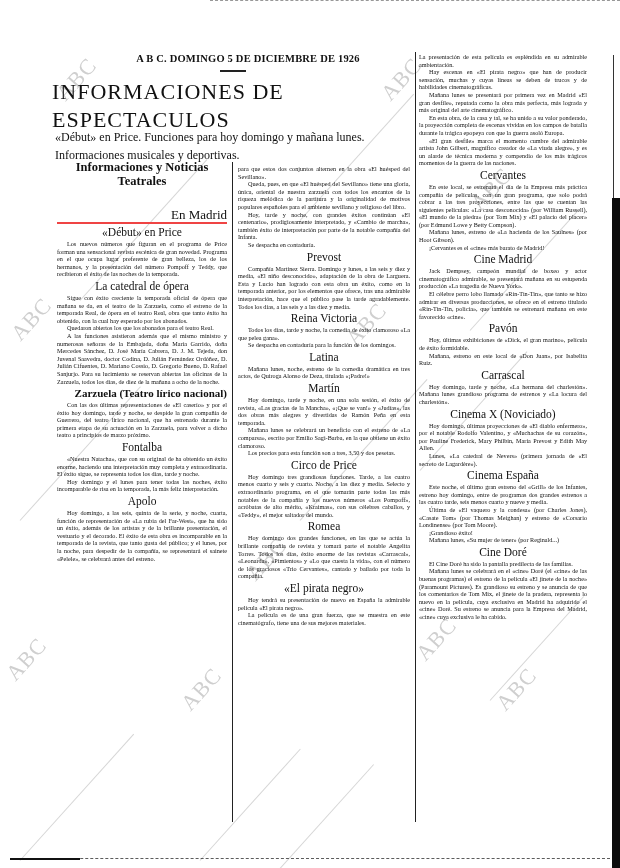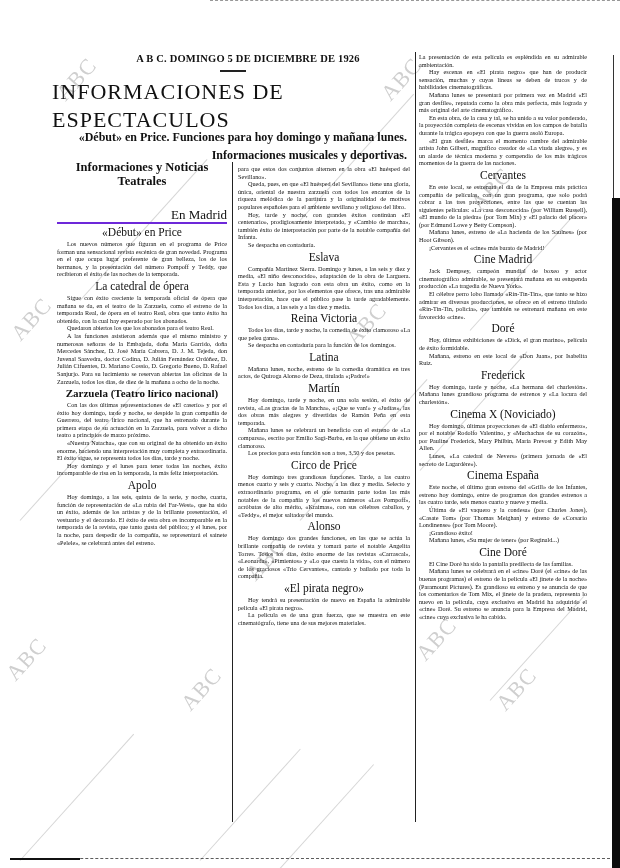--- a/index.html
+++ b/index.html
@@ -2,27 +2,27 @@
 <html><head>
 <meta charset="utf-8">
 <style>
   html,body{margin:0;padding:0;background:#fff;}
   body{width:620px;height:868px;position:relative;overflow:hidden;font-family:"DejaVu Serif","Liberation Serif",serif;color:#111;}
   .page{position:absolute;left:0;top:0;width:620px;height:868px;}
   .topline{position:absolute;left:210px;top:0;width:410px;height:3px;border-top:1px dashed #555;opacity:.6;}
   .header-date{position:absolute;left:76px;top:53px;width:344px;text-align:center;font-family:"Liberation Serif",serif;font-weight:bold;font-size:10.5px;letter-spacing:.2px;}
   .header-rule{position:absolute;left:220px;top:70px;width:26px;height:2px;background:#222;}
   .main-title{position:absolute;left:52px;top:78px;width:360px;text-align:left;font-family:"Liberation Serif",serif;font-size:22px;line-height:28px;letter-spacing:1px;text-transform:uppercase;}
-  .sub-title{position:absolute;left:55px;top:128px;width:352px;text-align:right;font-family:"Liberation Serif",serif;font-size:12px;line-height:18px;font-weight:bold;}
+  .sub-title{position:absolute;left:55px;top:128px;width:352px;text-align:left;font-family:"Liberation Serif",serif;font-size:12px;line-height:18px;}
   .vrule{position:absolute;width:1px;background:#222;}
   .col{position:absolute;font-family:"Liberation Serif",serif;font-size:6.2px;line-height:7.6px;text-align:justify;}
   .col p{margin:0;text-indent:10px;}
   .col h3{margin:2px 0 1px;text-align:center;font-weight:normal;font-size:11.5px;line-height:13px;}
   .col h2{margin:0 0 20px;text-align:center;font-weight:bold;font-size:12px;line-height:14px;}
-  .en-madrid{text-align:right !important;font-size:13px !important;border-bottom:2px solid #6d28d9;margin:0 0 2px;padding-bottom:1px;}
+  .en-madrid{text-align:right !important;font-size:13px !important;border-bottom:2px solid #ef4444;margin:0 0 2px;padding-bottom:1px;}
   .watermark{position:absolute;font-family:"Liberation Serif",serif;font-size:22px;color:#cfcfcf;transform:rotate(-48deg);transform-origin:left bottom;white-space:nowrap;letter-spacing:1px;}
   .wm-line{position:absolute;height:1px;background:#d6d6d6;transform-origin:left center;transform:rotate(-48deg);}
   .edge-bar{position:absolute;right:0;top:198px;width:8px;height:670px;background:#0c0c0c;}
   .edge-thin{position:absolute;right:6px;top:55px;width:1px;height:145px;background:#333;}
   .bottom-rule{position:absolute;left:10px;top:858px;width:600px;height:1px;border-top:1px dashed #333;opacity:.8;}
   .bottom-rule-dark{position:absolute;left:10px;top:858px;width:70px;height:2px;background:#111;}
 </style>
 </head>
 <body>
 
@@ -68,58 +68,59 @@
     <h3 class="en-madrid">En Madrid</h3>
 
     <h3>«Début» en Price</h3>
     <p>Los nuevos números que figuran en el programa de Price forman una sensacional revista escénica de gran novedad. Programa en el que ocupa lugar preferente de gran belleza, los de los hermanos, y la presentación del número Pompoff y Teddy, que recibieron el éxito de las noches de la temporada.</p>
 
     <h3>La catedral de ópera</h3>
     <p>Sigue con éxito creciente la temporada oficial de ópera que mañana se da, en el teatro de la Zarzuela, como el estreno de la temporada Real, de ópera en el teatro Real, obra que tanto éxito ha obtenido, con la cual hay esperado por los abonados.</p>
     <p>Quedaron abiertos los que los abonados para el teatro Real.</p>
     <p>A las funciones asistieron además que el mismo ministro y numerosas señoras de la Embajada, doña María Garrido, doña Mercedes Sánchez, D. José María Cabrera, D. J. M. Tejeda, don Juvenal Saavedra, doctor Codina, D. Julián Fernández Ordóñez, D. Julián Cifuentes, D. Mariano Cossio, D. Gregorio Bueno, D. Rafael Sanjurjo. Para su lucimiento se reservan abiertas las oficinas de la Zarzuela, todos los días, de diez de la mañana a ocho de la noche.</p>
 
-    <h3 style="font-weight:bold;font-size:11px;">Zarzuela (Teatro lírico nacional)</h3>
+    <h3 style="font-weight:bold;font-size:11px;text-align:right;">Zarzuela (Teatro lírico nacional)</h3>
     <p>Con las dos últimas representaciones de «El caserío» y por el éxito hoy domingo, tarde y noche, se despide la gran compañía de Guerrero, del teatro lírico nacional, que ha estrenado durante la primera etapa de su actuación en la Zarzuela, para volver a dicho teatro a principios de marzo próximo.</p>
 
+    <h3>Fontalba</h3>
     <p>«Nuestra Natacha», que con su original de ha obtenido un éxito enorme, haciendo una interpretación muy completa y extraordinaria. El éxito sigue, se representa todos los días, tarde y noche.</p>
 
     <p>Hoy domingo y el lunes para tener todas las noches, éxito incomparable de risa en la temporada, la más feliz interpretación.</p>
 
     <h3>Apolo</h3>
     <p>Hoy domingo, a las seis, quinta de la serie, y noche, cuarta, función de representación de «La rubia del Far-West», que ha sido un éxito, además de los artistas y de la brillante presentación, el vestuario y el decorado. El éxito de esta obra es incomparable en la temporada de la revista, que tanto gusta del público; y el lunes, por la noche, para despedir de la compañía, se representará el sainete «Pelele», se celebrará antes del estreno.</p>
   </div>
 
   <div class="col" style="left:238px;top:165px;width:172px;">
     <p style="text-indent:0">para que estos dos conjuntos alternen en la obra «El huésped del Sevillano».</p>
     <p>Queda, pues, en que «El huésped del Sevillano» tiene una gloria, única, oriental de nuestra zarzuela con todos los encantos de la riqueza melódica de la partitura y la originalidad de motivos populares españoles para el ambiente sevillano y religioso del libro.</p>
 
     <p>Hoy, tarde y noche, con grandes éxitos continúan «El centenario», prodigiosamente interpretado, y «Cambio de marcha», también éxito de interpretación por parte de la notable compañía del Infanta.</p>
     <p>Se despacha en contaduría.</p>
 
-    <h3>Eslava</h3>
+    <h3>Prevost</h3>
     <p>Compañía Martínez Sierra. Domingo y lunes, a las seis y diez y media, «El niño desconocido», adaptación de la obra de Larguera. Esta y Lucio han logrado con esta obra un éxito, como en la temporada anterior, por los elementos que ofrece, tras una admirable interpretación, hace que el público pase la tarde agradablemente. Todos los días, a las seis y a las diez y media.</p>
 
     <h3>Reina Victoria</h3>
     <p>Todos los días, tarde y noche, la comedia de éxito clamoroso «La que pelea gana».</p>
     <p>Se despacha en contaduría para la función de los domingos.</p>
 
     <h3>Latina</h3>
     <p>Mañana lunes, noche, estreno de la comedia dramática en tres actos, de Quiroga Alonso de Deza, titulada «¡Padre!»</p>
 
     <h3>Martín</h3>
     <p>Hoy domingo, tarde y noche, en una sola sesión, el éxito de revista, «Las gracias de la Mancha», «¡Que se van!» y «Judías», las dos obras más alegres y divertidas de Ramón Peña en esta temporada.</p>
 
     <p>Mañana lunes se celebrará un beneficio con el estreno de «La comparsa», escrito por Emilio Sagi-Barba, en la que obtiene un éxito clamoroso.</p>
     <p>Los precios para esta función son a tres, 3,50 y dos pesetas.</p>
 
     <h3>Circo de Price</h3>
     <p>Hoy domingo tres grandiosas funciones. Tarde, a las cuatro menos cuarto y seis y cuarto. Noche, a las diez y media. Selecto y extraordinario programa, en el que tomarán parte todas las más notables de la compañía y los nuevos números «Los Pompoff», acróbatas de alto mérito, «Kraimas», con sus célebres caballos, y «Teddy», el mejor saltador del mundo.</p>
 
-    <h3>Alonso</h3>
+    <h3>Romea</h3>
     <p>Hoy domingo dos grandes funciones, en las que se actúa la brillante compañía de revista y tomará parte el notable Angelita Torres. Todos los días, éxito enorme de las revistas «Carrascal», «Leonarda», «Pimientos» y «Lo que cuesta la vida», con el número de los graciosos «Trio Cervantes», cantado y bailado por toda la compañía.</p>
 
     <h3>«El pirata negro»</h3>
     <p>Hoy tendrá su presentación de nuevo en España la admirable película «El pirata negro».</p>
     <p>La película es de una gran fuerza, que se muestra en este cinematógrafo, tiene una de sus mejores materiales.</p>
   </div>
 
   <div class="col" style="left:419px;top:53px;width:168px;">
     <p style="text-indent:0">La presentación de esta película es espléndida en su admirable ambientación.</p>
     <p>Hay escenas en «El pirata negro» que han de producir sensación, muchas y cuyas líneas se deben de trucos y de habilidades cinematográficas.</p>
@@ -130,25 +131,25 @@
 
     <h3>Cervantes</h3>
     <p>En este local, se estrenará el día de la Empresa más práctica compañía de películas, con un gran programa, que solo podrá cobrar a las tres proyecciones, entre las que se cuentan las siguientes películas: «La casa desconocida» (por William Russell), «El mundo de la piedra» (por Tom Mix) y «El palacio del placer» (por Edmund Lowe y Betty Compson).</p>
     <p>Mañana lunes, estreno de «La hacienda de los Saulnes» (por Hoot Gibson).</p>
     <p>¡Cervantes es el «cine» más barato de Madrid!</p>
 
     <h3>Cine Madrid</h3>
     <p>Jack Dempsey, campeón mundial de boxeo y actor cinematográfico admirable, se presentará mañana en su estupenda producción «La tragedia de Nueva York».</p>
     <p>El célebre perro lobo llamado «Rin-Tin-Tin», que tanto se hizo admirar en diversas producciones, se ofrece en el estreno titulado «Rin-Tin-Tin, policía», que también se estrenará mañana en este favorecido «cine».</p>
 
-    <h3>Doré</h3>
+    <h3>Pavón</h3>
     <p>Hoy, últimas exhibiciones de «Dick, el gran marino», película de éxito formidable.</p>
     <p>Mañana, estreno en este local de «Don Juan», por Isabelita Ruiz.</p>
 
-    <h3>Frederick</h3>
+    <h3>Carrascal</h3>
     <p>Hoy domingo, tarde y noche, «La hermana del charlestón». Mañana lunes grandioso programa de estrenos y «La locura del charlestón».</p>
 
     <h3>Cinema X (Noviciado)</h3>
     <p>Hoy domingo, últimas proyecciones de «El diablo enfermero», por el notable Rodolfo Valentino, y «Muchachas de su corazón», por Pauline Frederick, Mary Philbin, María Prevost y Edith May Allen.</p>
     <p>Lunes, «La catedral de Nevers» (primera jornada de «El secreto de Lagardère»).</p>
 
     <h3>Cinema España</h3>
     <p>Este noche, el último gran estreno del «Grill» de los Infantes, estreno hoy domingo, entre de programas dos grandes estrenos a las cuatro tarde, seis menos cuarto y nueve y media.</p>
     <p>Última de «El vaquero y la condesa» (por Charles Jones), «Casate Tom» (por Thomas Meighan) y estreno de «Corsario Londinense» (por Tom Moore).</p>
     <p>¡Grandioso éxito!</p>

